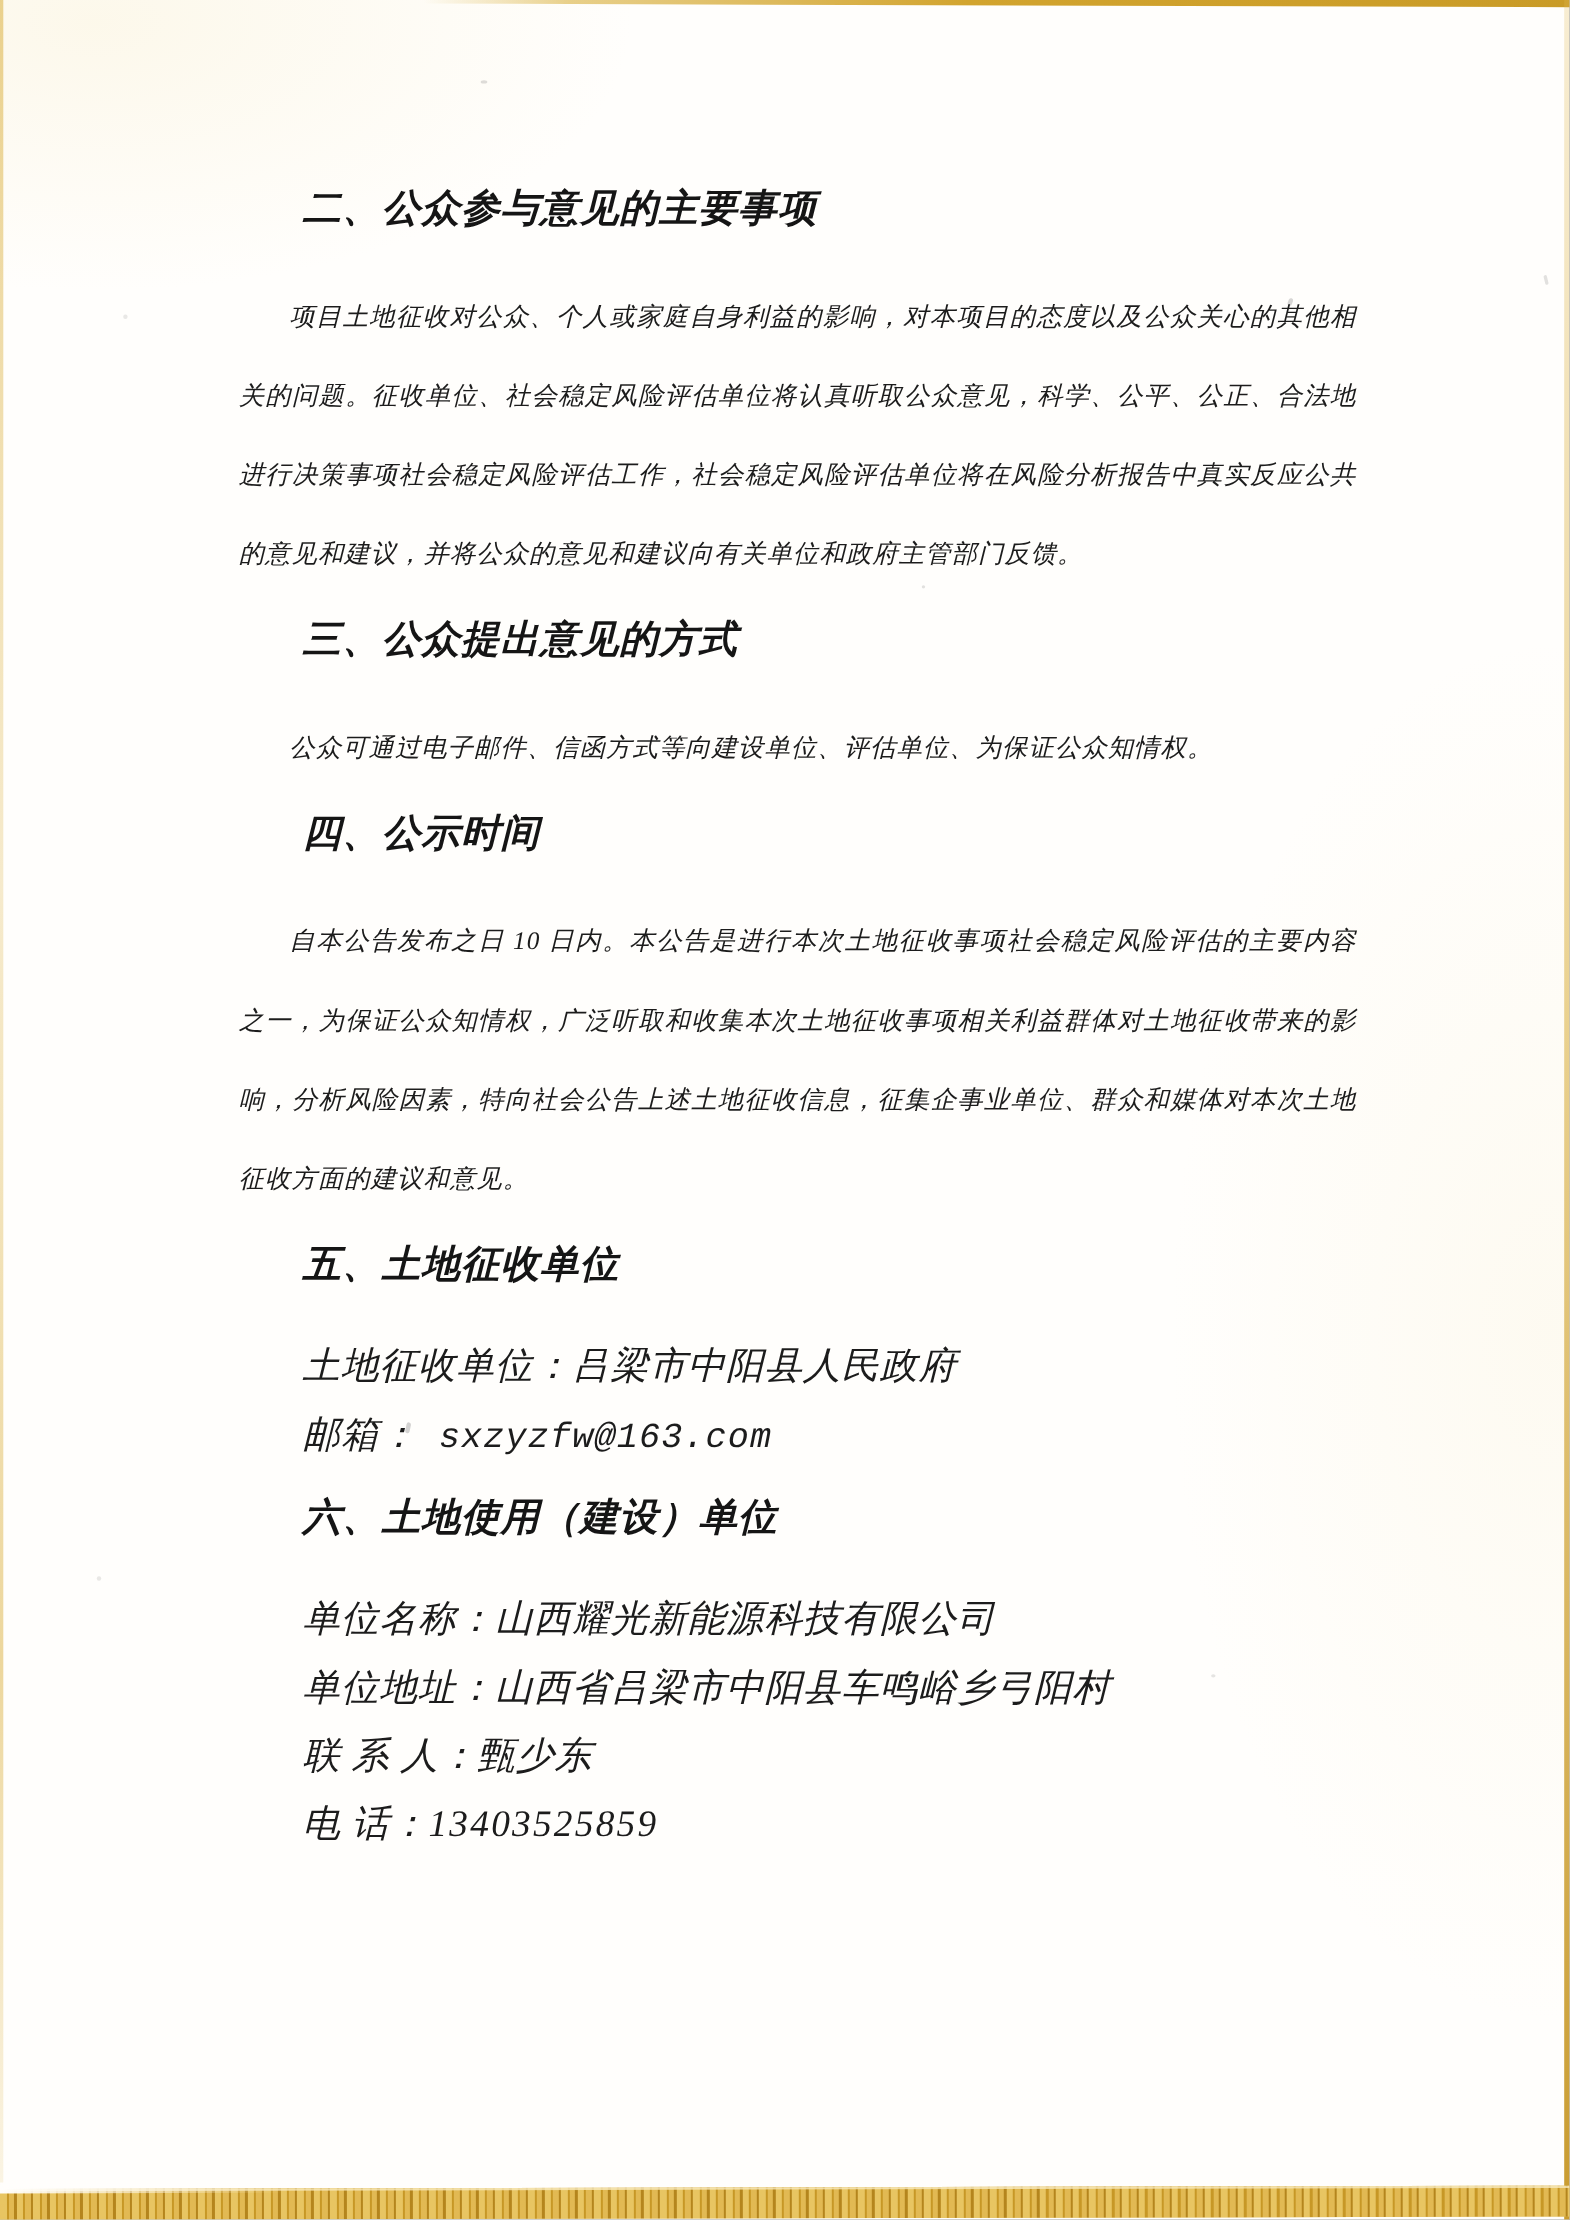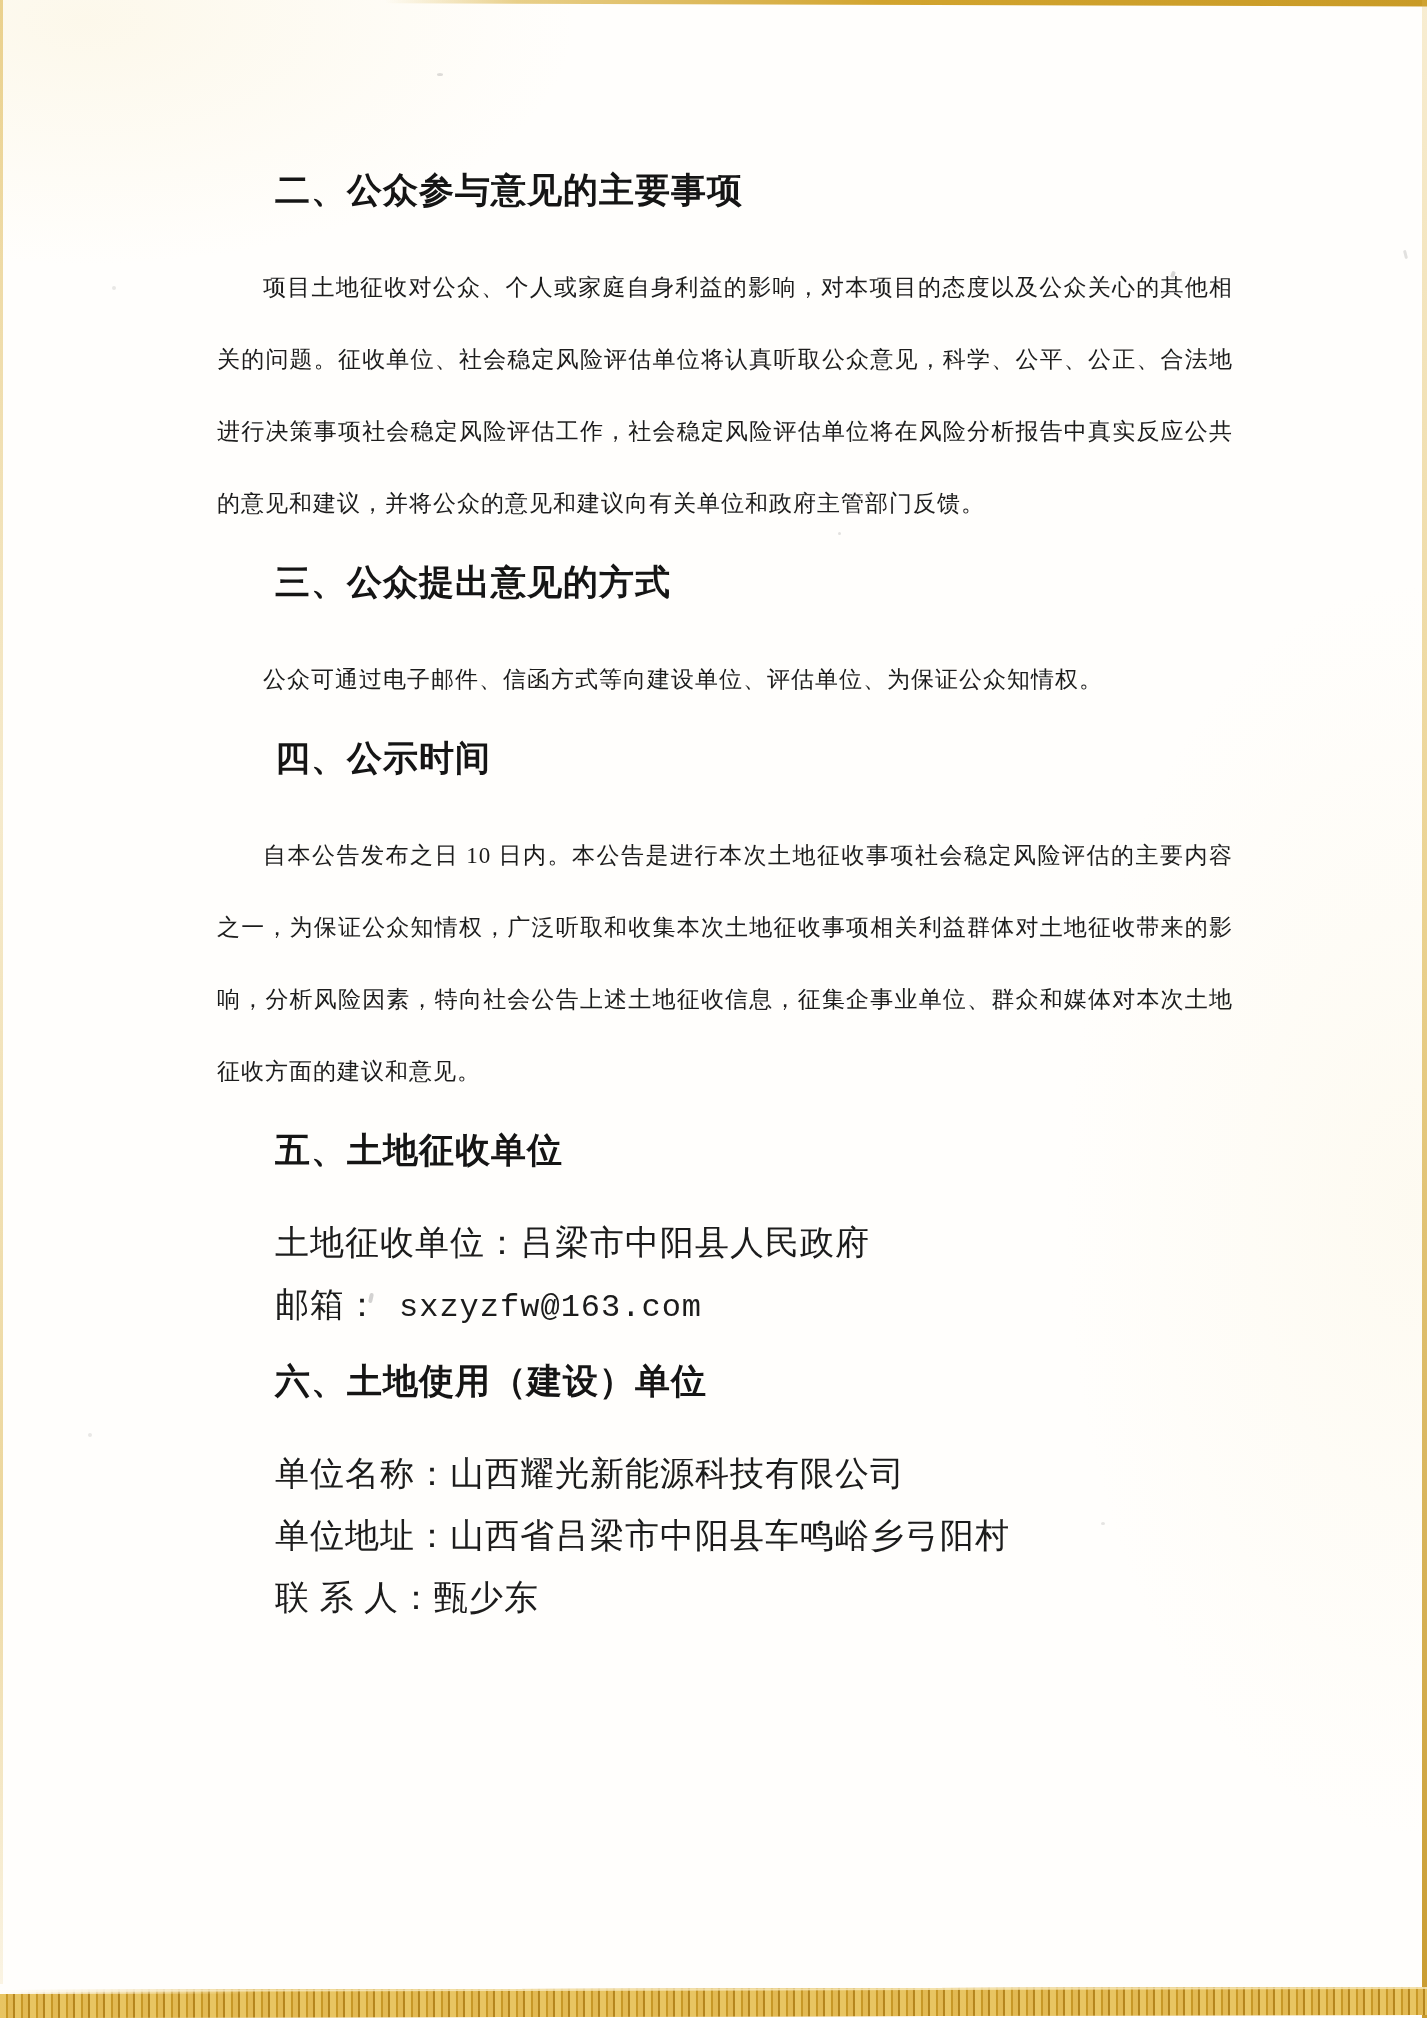--- a/index.html
+++ b/index.html
@@ -51,20 +51,21 @@
   }
 
   .speck { position: absolute; background: rgba(110,110,110,0.5); border-radius: 50%; }
 
   
   .content {
     position: absolute;
     left: 205px;
     top: 168px;
     width: 1040px;
+    font-style: italic;
   }
   .sec-heading {
     font-family: "Liberation Sans", "DejaVu Sans", sans-serif;
     font-weight: bold;
     font-size: 35px;
     line-height: 44px;
     letter-spacing: 1px;
     margin: 20px 0 40px 0;
     padding-left: 70px;
     color: #151515;
@@ -144,16 +145,19 @@
       <div class="sec-heading">六、土地使用（建设）单位</div>
       <div class="info-line">
         <span class="info-label">单位名称：</span><span class="info-value">山西耀光新能源科技有限公司</span>
       </div>
       <div class="info-line">
         <span class="info-label">单位地址：</span><span class="info-value">山西省吕梁市中阳县车鸣峪乡弓阳村</span>
       </div>
       <div class="info-line">
         <span class="info-label">联 系 人：</span><span class="info-value">甄少东</span>
       </div>
+      <div class="info-line">
+        <span class="info-label">电  话：</span><span class="info-value phone-value">13403525859</span>
+      </div>
     </section>
 
   </div>
 </div>
 
 </body></html>

